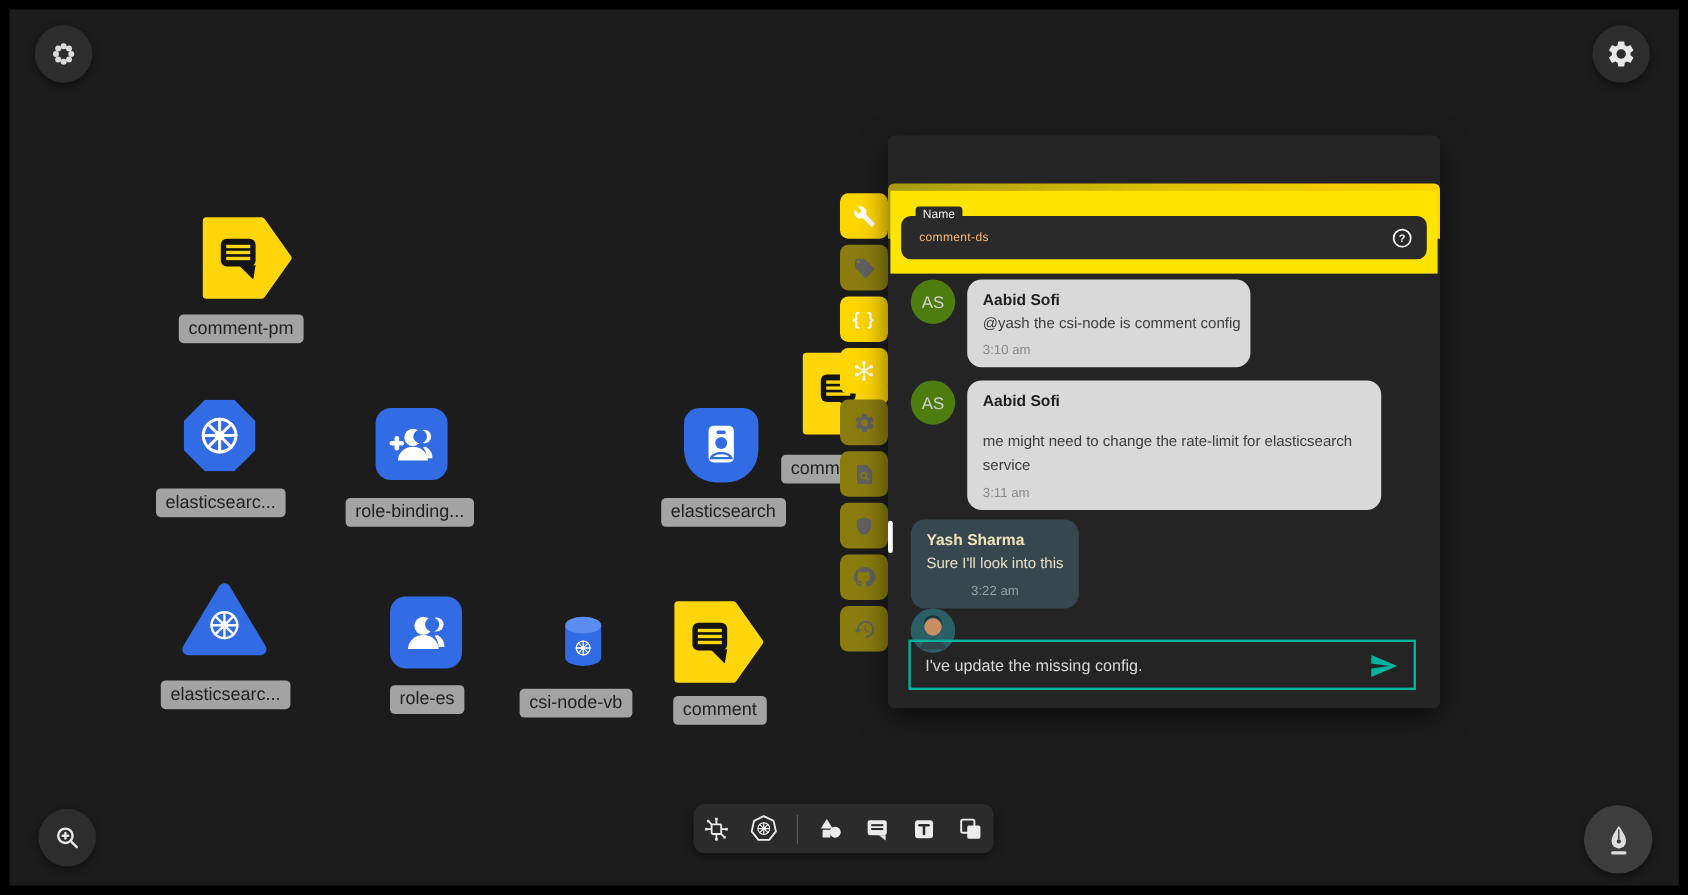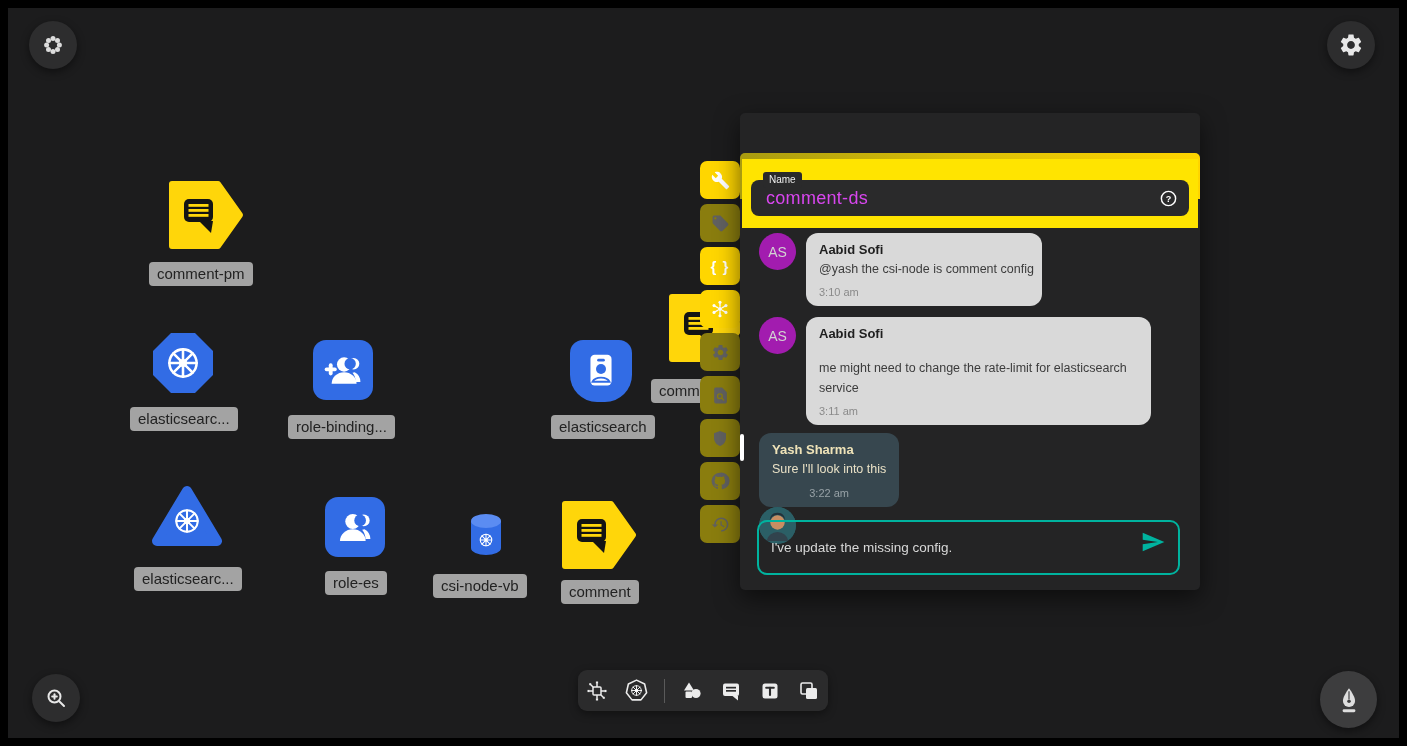--- a/index.html
+++ b/index.html
@@ -41,43 +41,43 @@
            border-radius:5px; z-index:6; box-shadow:0 8px 24px rgba(0,0,0,.55); }
   .panel-header { position:absolute; top:0; left:0; right:0; height:46px; border-radius:5px 5px 0 0;
                   background:linear-gradient(90deg,#a89b10 0%,#d8bd08 45%,#ffd500 100%);
                   display:flex; align-items:center; padding:0 14px 0 23px;margin-top:40px; }
   .panel-title { color:#fdfdf2; font-size:15px; letter-spacing:.4px; flex:1; }
   .ph-icons { display:flex; gap:21px; align-items:center; }
   .ph-icons svg { display:block; cursor:pointer; }
 
   .name-wrap { position:absolute; top:46px; left:2px; right:2px; height:69px; background:#ffe400; }
   .name-input { position:absolute; left:9px; right:9px; top:21px; height:36px; background:#2a2a2b;
-                border:none; border-radius:8px; color:#d946ef; font-size:18px; letter-spacing:.3px;
+                border:none; border-radius:8px; color:#fdba74; font-size:10px; letter-spacing:.3px;
                 padding:0 44px 0 15px; font-family:"Liberation Sans",sans-serif; outline:none; }
   .name-chip { position:absolute; left:21px; top:13px; background:#2a2a2b; color:#eee; font-size:10px;
                padding:2px 6px 3px; border-radius:3px; z-index:2;text-align:right; }
   .name-help { position:absolute; right:20px; top:30px; z-index:2; cursor:pointer; }
 
   .msgs { position:absolute; top:115px; left:0; right:0; bottom:0; padding:3px 14px 0 19px; }
   .scroll-sliver { position:absolute; left:0; top:206px; width:4px; height:27px; background:#fff; border-radius:2px; }
   .mrow { display:flex; align-items:flex-start; }
-  .avatar { width:37px; height:37px; border-radius:50%; background:#a21caf; color:#d2d2d2;
+  .avatar { width:37px; height:37px; border-radius:50%; background:#4d7c0f; color:#d2d2d2;
             display:flex; align-items:center; justify-content:center; font-size:14px; flex:none; }
   .bubble { background:#d9d9d9; border-radius:12px; padding:9px 13px 8px; margin-left:10px; }
   .b-name { font-size:13px; font-weight:bold; color:#1f1f1f; }
   .b-text { font-size:12.5px; color:#3c3c3c; margin-top:3px; line-height:1.55; }
   .b-time { font-size:11px; color:#8a8a8a; margin-top:7px; }
   .mrow.right { justify-content:flex-end; margin-right:3px;flex-direction:column; }
   .bubble.dark { background:#37474F; margin-left:0; margin-right:10px; }
   .bubble.dark .b-name { color:#efe3b8; }
   .bubble.dark .b-text { color:#e9e1c6; white-space:nowrap; }
   .bubble.dark .b-time { color:#97a1a6; text-align:center; }
 
-  .msg-inputwrap { position:absolute; left:17px; right:20px; bottom:15px; height:55px;
-                   border:2px solid #00B39F; border-radius:10px; }
+  .msg-inputwrap { position:absolute; left:17px; right:20px; bottom:15px; height:42px;
+                   border:2px solid #00B39F; border-radius:0; }
   .msg-input { width:100%; height:100%; background:transparent; border:none; outline:none;
                color:#d8d8d8; font-size:13.5px; padding:0 48px 0 12px;
                font-family:"Liberation Sans",sans-serif; }
   .send-btn { position:absolute; right:12px; top:7px; cursor:pointer; }
 
   
   .btoolbar { position:absolute; left:578px; top:670px; width:250px; height:41px; background:#2b2b2c;
               border-radius:9px; display:flex; align-items:center; justify-content:center; gap:15px;
               box-shadow:0 3px 8px rgba(0,0,0,.4); }
   .btb { display:flex; align-items:center; justify-content:center; cursor:pointer; }

